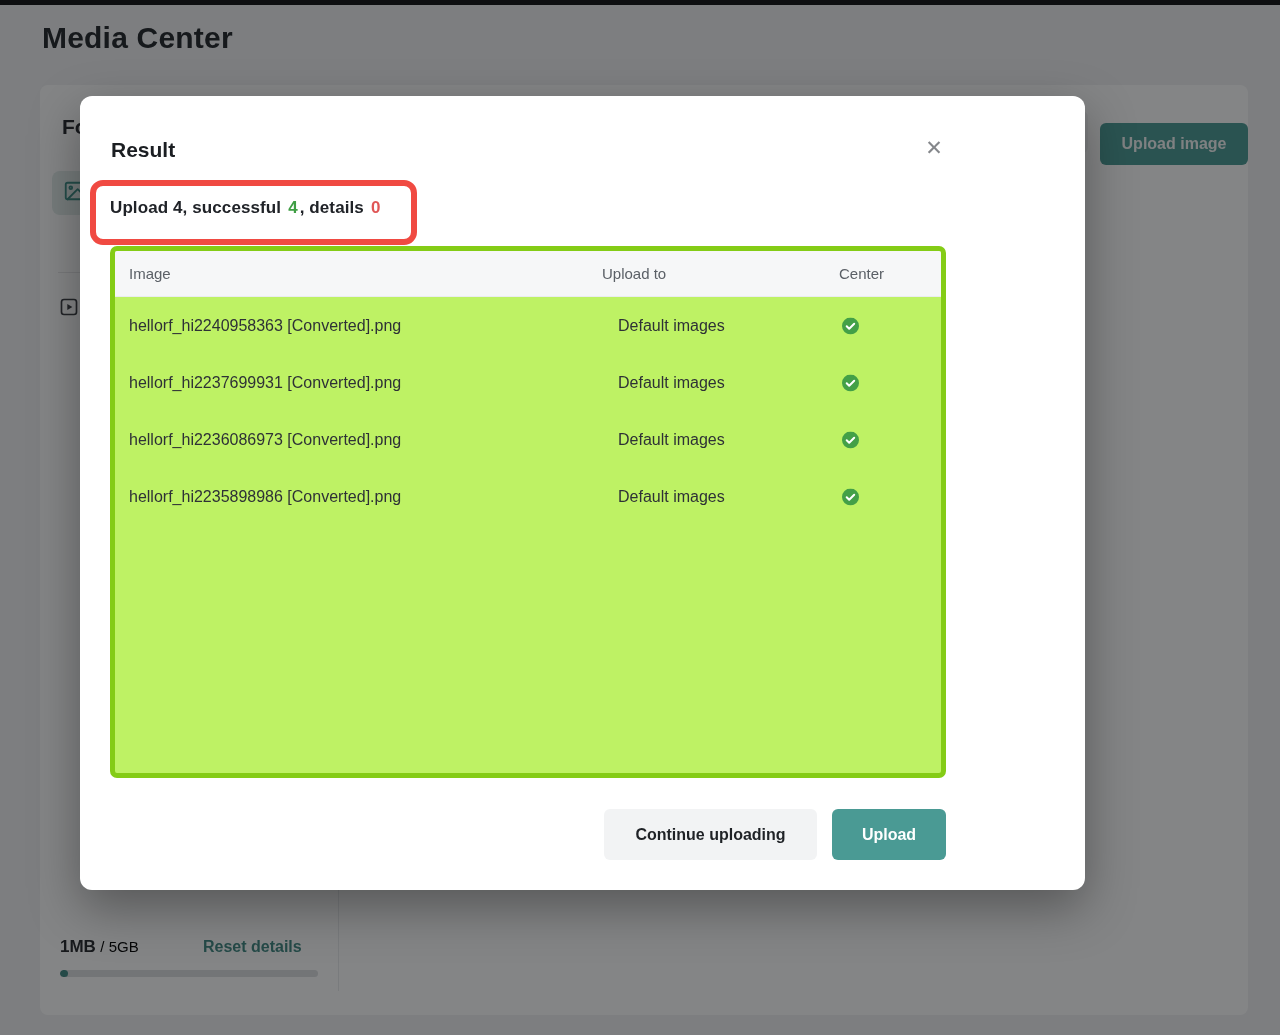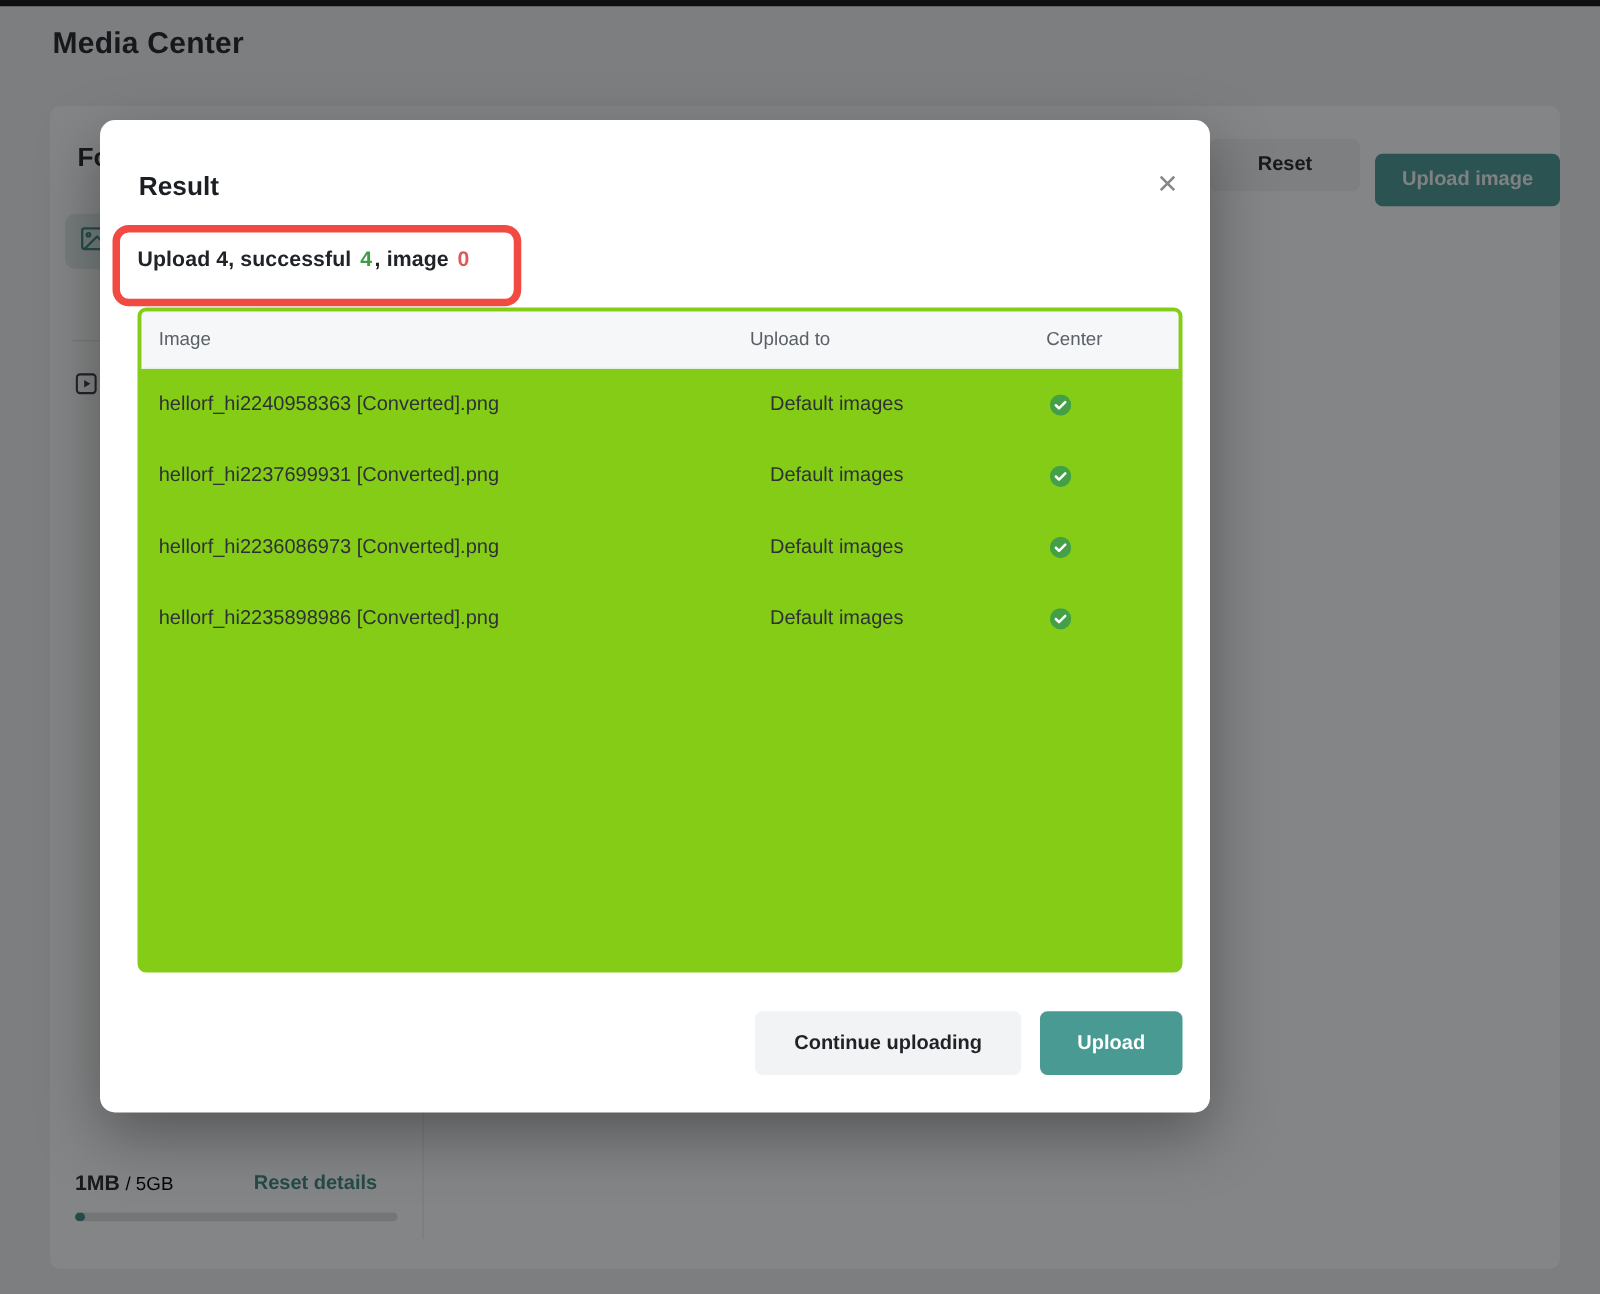--- a/index.html
+++ b/index.html
@@ -10,21 +10,21 @@
     background: #f0f1f3;
     overflow: hidden;
     color: #25282d;
   }
   .topbar {
     position: absolute; left: 0; top: 0; width: 1280px; height: 5px;
     background: #121214; z-index: 1;
   }
   .page-title {
     position: absolute; left: 42px; top: 21px;
-    font-size: 24px; font-weight: 700; color: #23262b; letter-spacing: .2px;
+    font-size: 30px; font-weight: 700; color: #23262b; letter-spacing: .2px;
   }
   .content-card {
     position: absolute; left: 40px; top: 85px; width: 1208px; height: 930px;
     background: #ffffff; border-radius: 8px;
   }
   .folder-heading {
     position: absolute; left: 22px; top: 30px;
     font-size: 21px; font-weight: 700; color: #24272c;
   }
   .reset-btn {
@@ -67,21 +67,21 @@
     background: #dcdee0; border-radius: 4px; overflow: hidden;
   }
   .progress-fill { height: 100%; background: #418983; border-radius: 4px; }
 
   .overlay {
     position: absolute; left: 0; top: 0; width: 1280px; height: 1035px;
     background: rgba(10, 11, 13, 0.5); z-index: 10;
   }
 
   .modal {
-    position: absolute; left: 80px; top: 96px; width: 888px; height: 794px;
+    position: absolute; left: 80px; top: 96px; width: 1005px; height: 794px;
     background: #ffffff; border-radius: 12px; z-index: 20;
     box-shadow: 0 18px 50px rgba(0,0,0,0.35);
   }
   .modal-title {
     position: absolute; left: 31px; top: 42px;
     font-size: 21px; font-weight: 700; color: #1b1e22;
   }
   .modal-close {
     position: absolute; left: 840px; top: 38px; width: 28px; height: 28px;
     background: none; border: none; font-size: 21px; line-height: 28px;
@@ -93,21 +93,21 @@
   }
   .summary-success { color: #3f9e44; margin: 0 2px 0 7px; }
   .summary-failed { color: #e05757; margin: 0 2px 0 7px; }
   .annotation-box {
     position: absolute; left: 10px; top: 84px; width: 327px; height: 65px;
     border: 6px solid #f04a42; border-radius: 13px;
     pointer-events: none; z-index: 5;
   }
   .result-table {
     position: absolute; left: 30px; top: 150px; width: 836px; height: 532px;
-    border: 3px solid #84cc16; border-radius: 7px; background: #84cc16; overflow: hidden;
+    border: 5px solid #84cc16; border-radius: 7px; background: #bef264; overflow: hidden;
   }
   .table-head {
     position: relative; height: 46px; background: #f6f7f8; border-bottom: 1px solid #ebedef;
   }
   .th { position: absolute; top: 14px; font-size: 15px; font-weight: 400; color: #5b6067; }
   .th-image { left: 14px; }
   .th-upload-to { left: 487px; }
   .th-status { left: 724px; }
   .trow { position: relative; height: 57px; }
   .td { position: absolute; top: 50%; transform: translateY(-50%); font-size: 16px; color: #2e3136; }
@@ -172,21 +172,21 @@
   </div>
 </div>
 
 <div class="overlay"></div>
 
 <div class="modal">
   <div class="modal-title">Result</div>
   <button class="modal-close">✕</button>
 
   <div class="summary-line">
-    <span>Upload 4, successful</span><span class="summary-success">4</span><span>, image</span><span class="summary-failed">0</span>
+    <span>Upload 4, successful</span><span class="summary-success">4</span><span>, details</span><span class="summary-failed">0</span>
   </div>
 
   <div class="annotation-box"></div>
 
   <div class="result-table">
     <div class="table-head">
       <span class="th th-image">Image</span>
       <span class="th th-upload-to">Upload to</span>
       <span class="th th-status">Center</span>
     </div>

